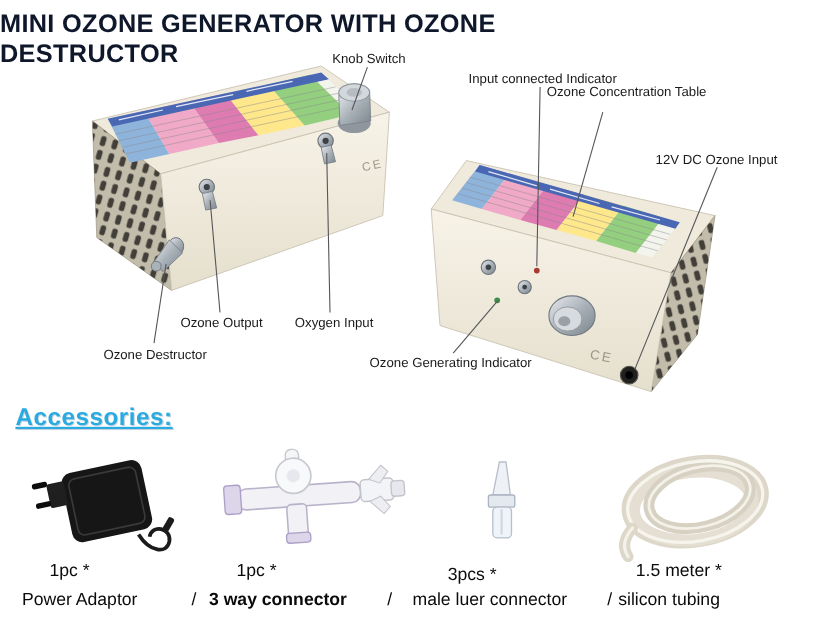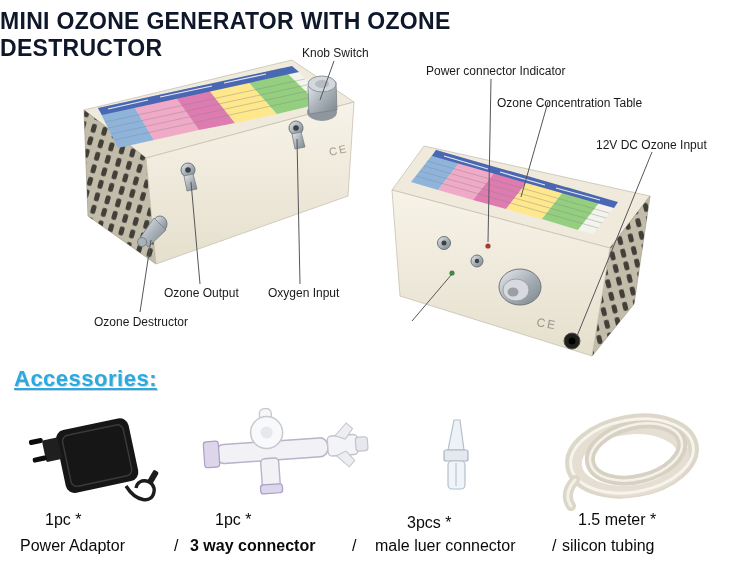--- a/index.html
+++ b/index.html
@@ -201,26 +201,27 @@
       <ellipse cx="630" cy="460" rx="54" ry="31" fill="none" stroke="#e4dfd2" stroke-width="11" transform="rotate(-6 630 460)"></ellipse>
       <ellipse cx="636" cy="452" rx="47" ry="27" fill="none" stroke="#d6d1c2" stroke-width="10" transform="rotate(-14 636 452)"></ellipse>
       <ellipse cx="632" cy="456" rx="62" ry="36" fill="none" stroke="#f6f4ec" stroke-width="3" transform="rotate(-10 632 456)"></ellipse>
       <ellipse cx="636" cy="452" rx="47" ry="27" fill="none" stroke="#f3f1e8" stroke-width="2.5" transform="rotate(-14 636 452)"></ellipse>
       <path d="M 575,480 q -12,14 -4,26" fill="none" stroke="#dcd7c8" stroke-width="10" stroke-linecap="round"></path>
       <path d="M 575,480 q -12,14 -4,26" fill="none" stroke="#f3f1e8" stroke-width="3" stroke-linecap="round"></path>
     </g>
   </svg>
 
   <div class="callout" style="left:302px; top:46px;">Knob Switch</div>
-  <div class="callout" style="left:426px; top:64px;">Power connector Indicator</div>
-  <div class="callout" style="left:497px; top:96px;">Ozone Concentration Table</div>
+  <div class="callout" style="left:426px; top:64px;">Input connected Indicator</div>
+  <div class="callout" style="left:497px; top:76px;">Ozone Concentration Table</div>
   <div class="callout" style="left:596px; top:138px;">12V DC Ozone Input</div>
   <div class="callout" style="left:164px; top:286px;">Ozone Output</div>
   <div class="callout" style="left:268px; top:286px;">Oxygen Input</div>
   <div class="callout" style="left:94px;  top:315px;">Ozone Destructor</div>
+  <div class="callout" style="left:336px; top:323px;">Ozone Generating Indicator</div>
 
   <div class="acc-heading">Accessories:</div>
 
   <div class="qty" style="left:45px;  top:511px; width:100px;">1pc *</div>
   <div class="qty" style="left:215px; top:511px; width:100px;">1pc *</div>
   <div class="qty" style="left:407px; top:514px; width:100px;">3pcs *</div>
   <div class="qty" style="left:578px; top:511px; width:100px;">1.5 meter *</div>
 
   <div class="acc-name" style="left:20px;  top:537px; width:150px;">Power Adaptor</div>
   <div class="sep" style="left:174px; top:537px; width:12px;">/</div>

